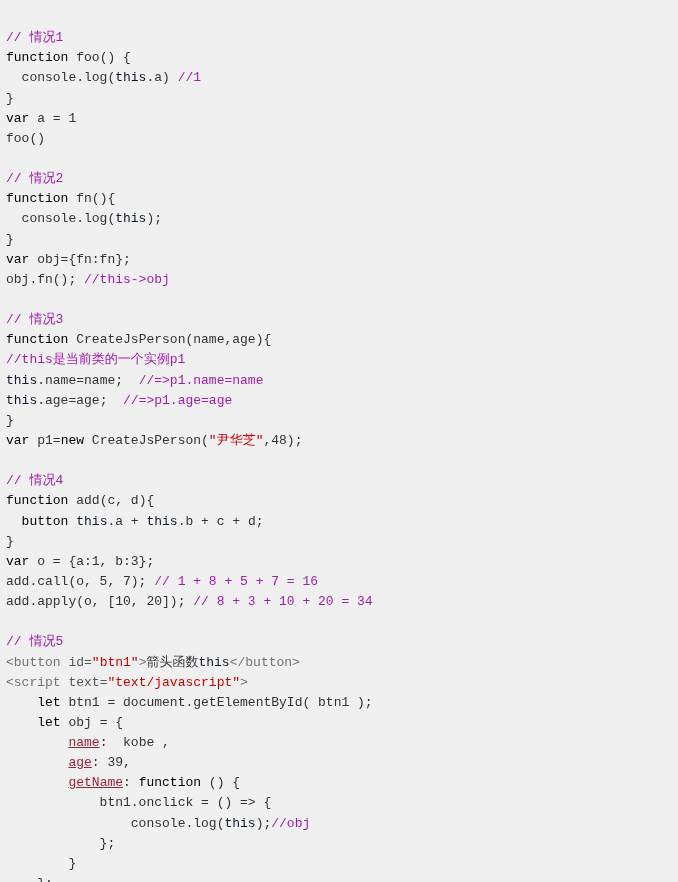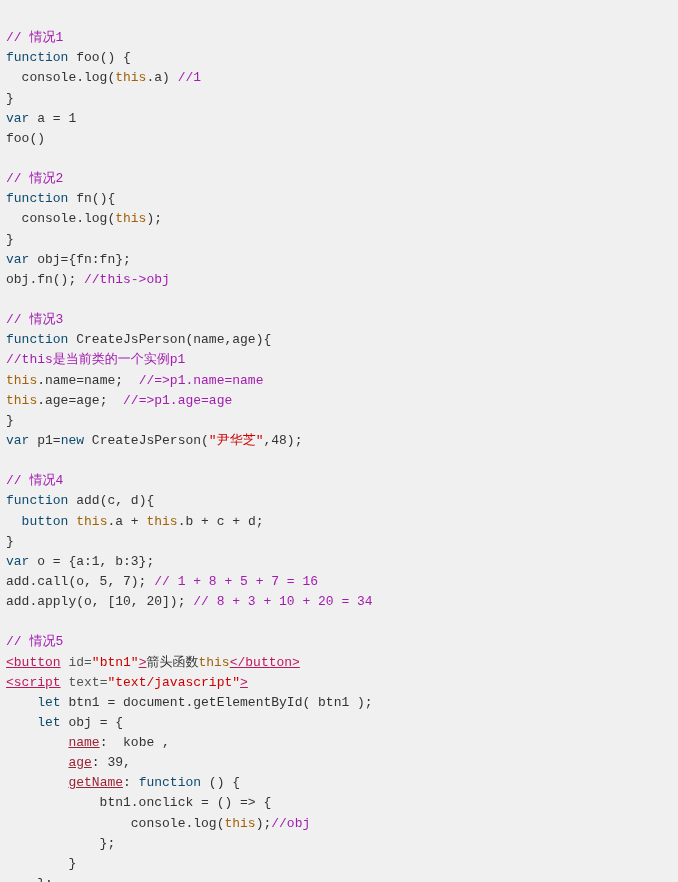--- a/index.html
+++ b/index.html
@@ -13,28 +13,28 @@
       font-size: 13px;
       line-height: 1.55;
       color: #333;
       padding: 8px 6px;
       width: 678px;
       min-height: 882px;
     }
     .code-block {
       white-space: pre;
     }
-    .kw { color: #0c4a6e; }       
+    .kw { color: #000000; }       
     .comment { color: #a21caf; }  
     .string { color: #cc0000; }
     .prop { color: #9b2335; text-decoration: underline; }     
-    .tag { color: #be185d; text-decoration: underline; }      
+    .tag { color: #737373; }      
     .attr { color: #555; text-align: right; }
     .attr-val { color: #cc0000; }
-    .this-kw { color: #a16207; }
+    .this-kw { color: #0f172a; }
   </style>
 </head>
 <body>
 
 <div class="code-block">
 <span class="comment">// 情况1</span>
 <span class="kw">function</span> foo() {
   console.log(<span class="this-kw">this</span>.a) <span class="comment">//1</span>
 }
 <span class="kw">var</span> a = 1

